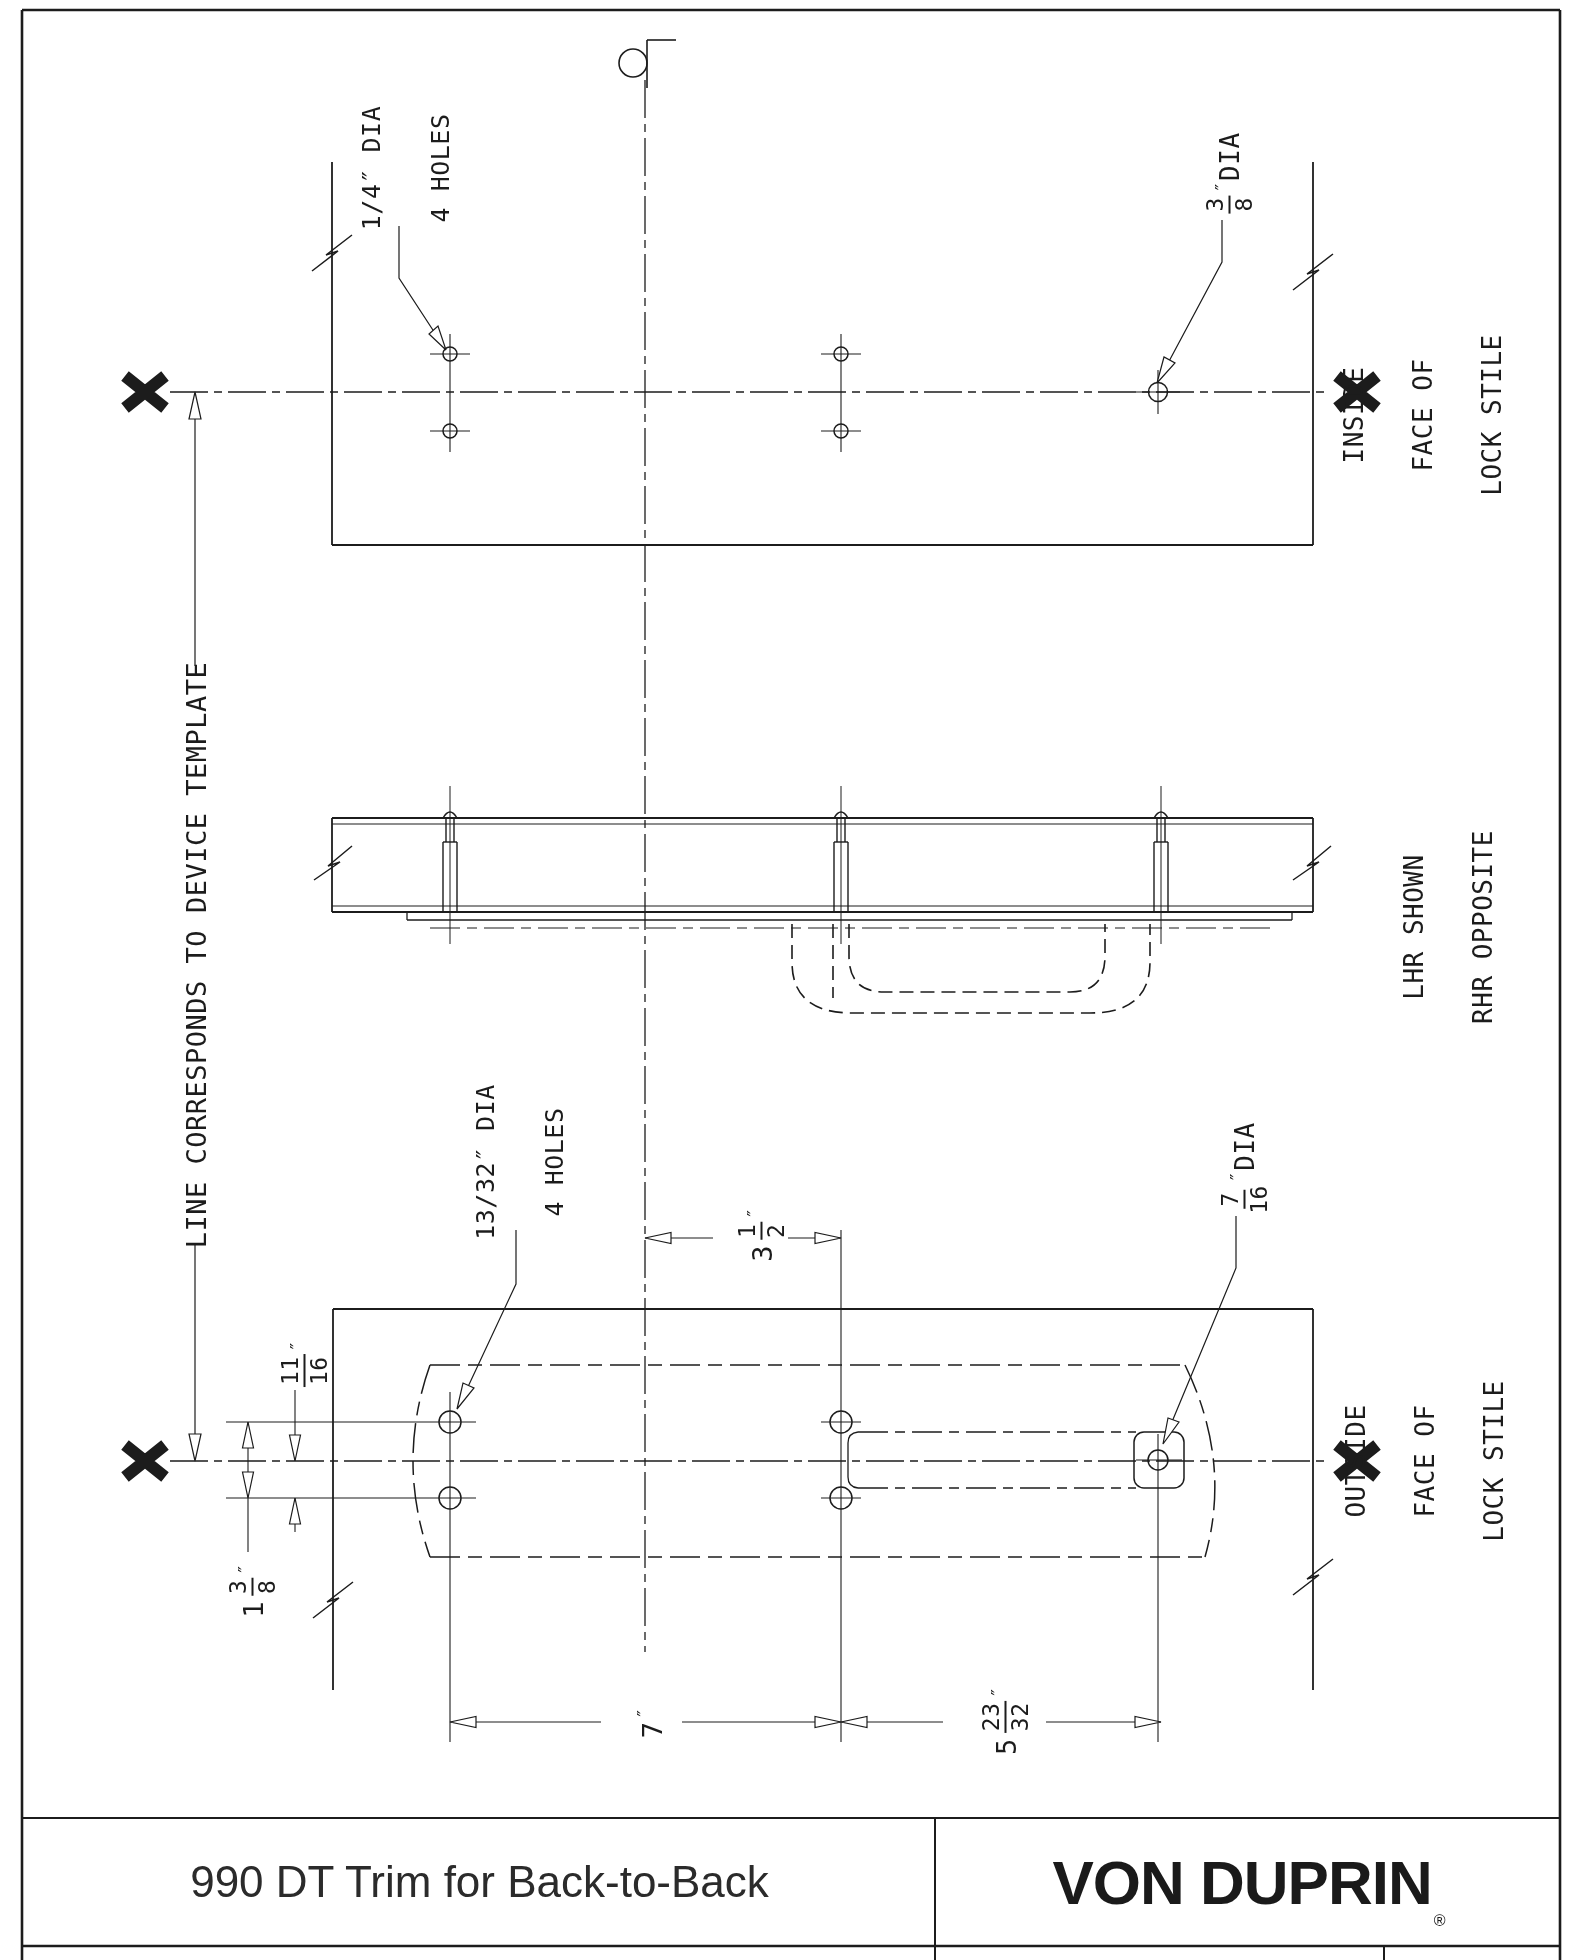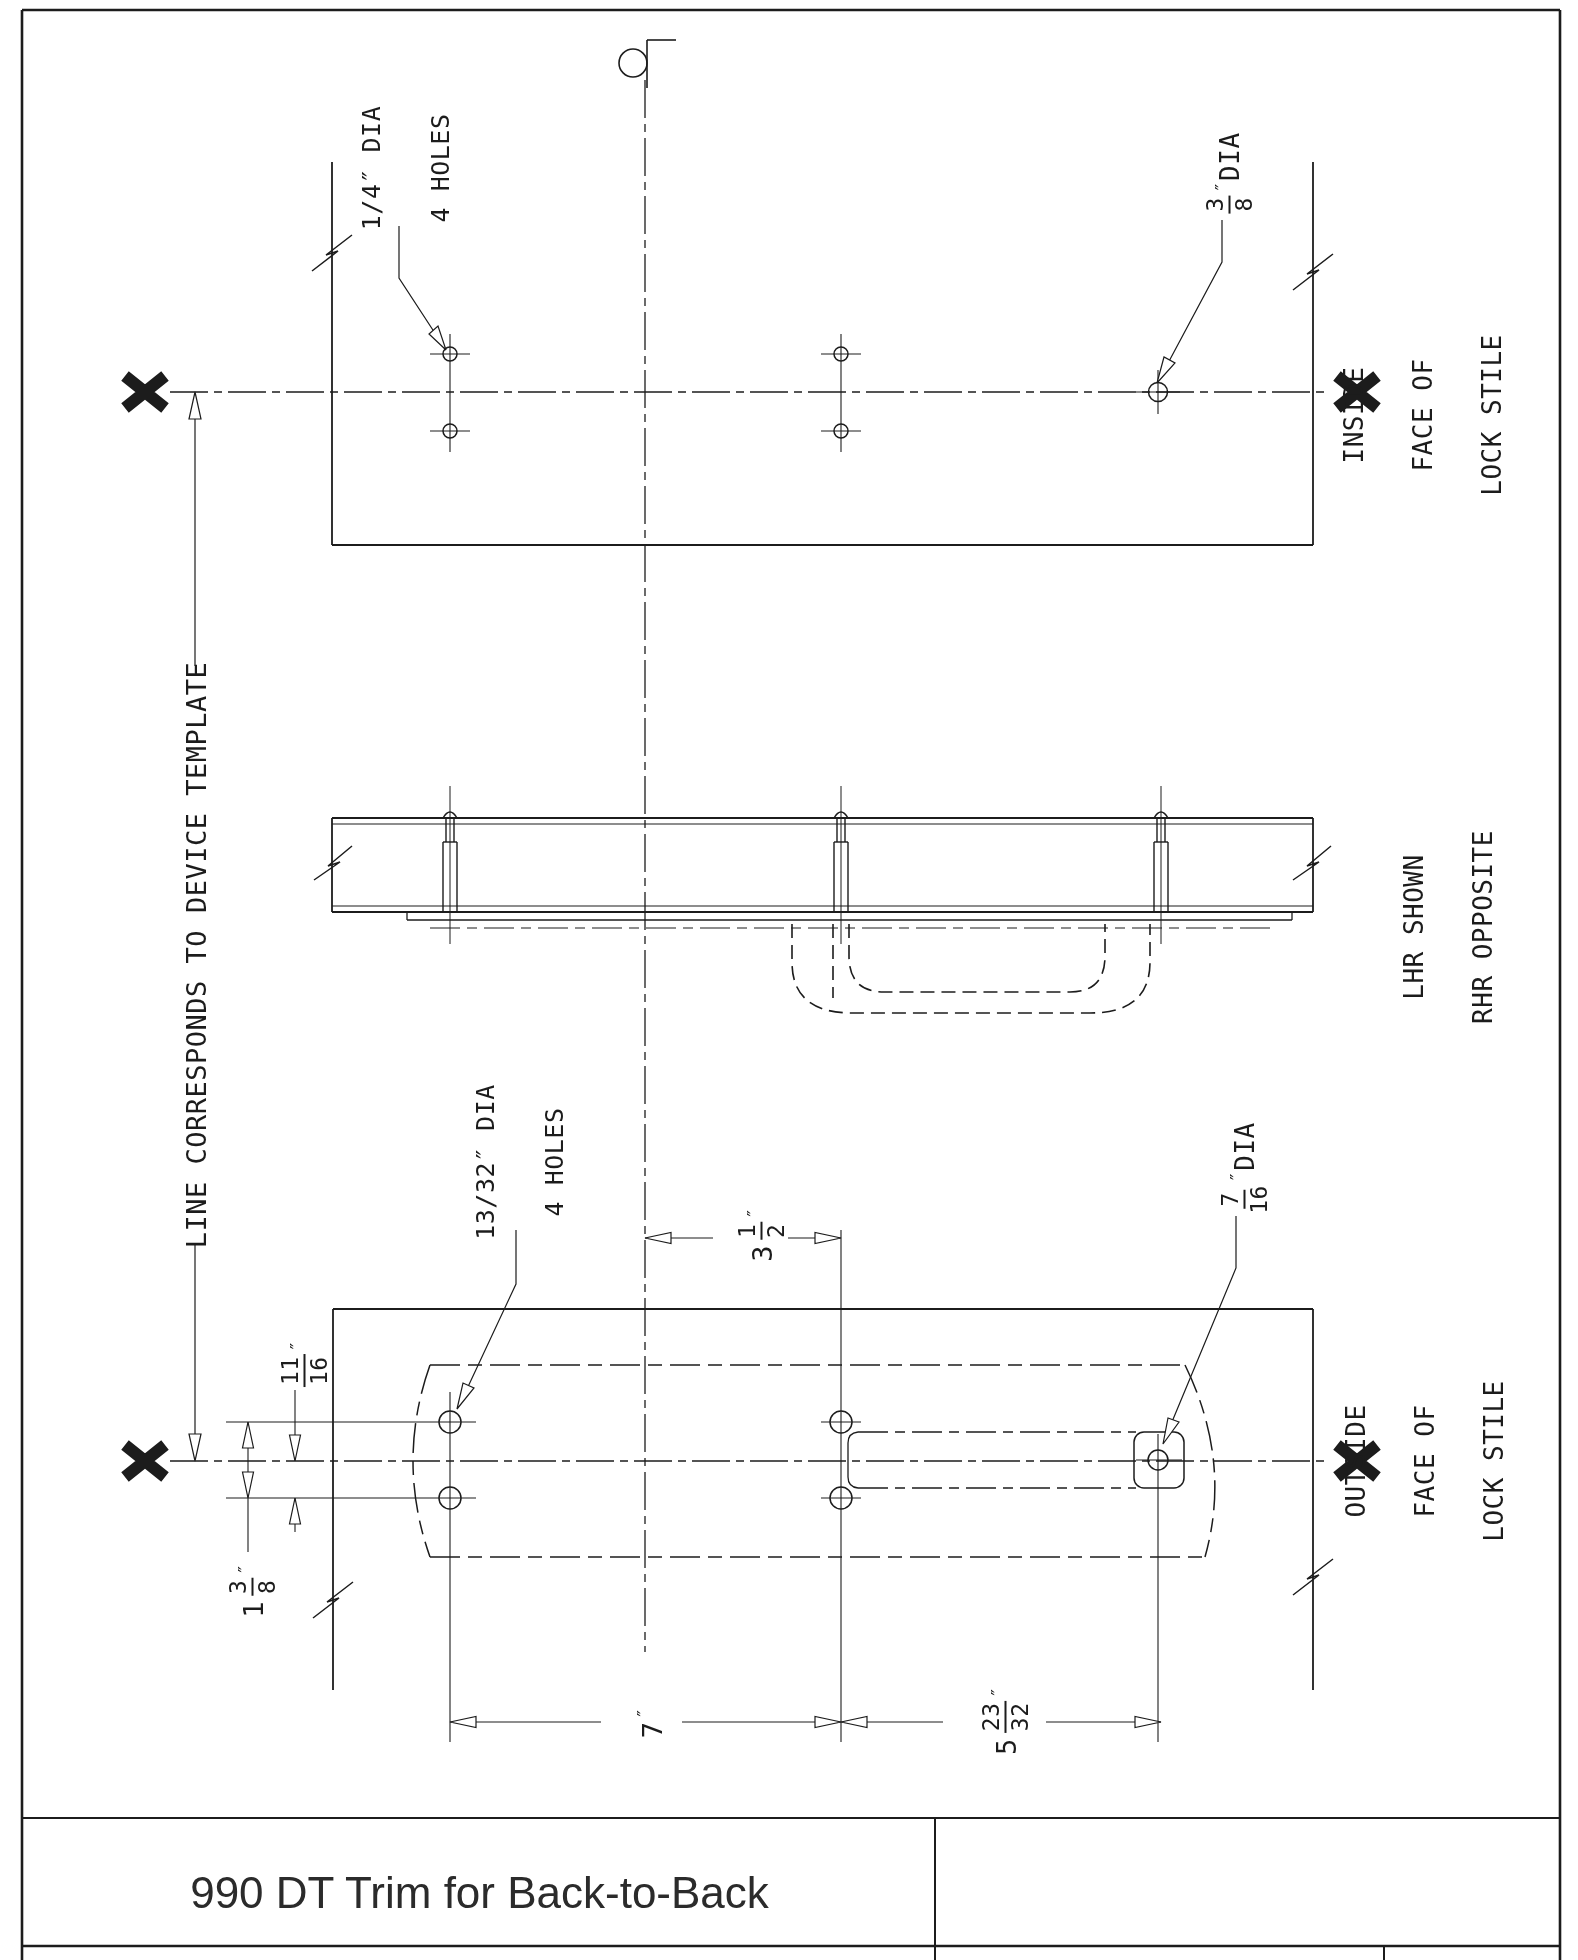--- a/index.html
+++ b/index.html
@@ -11,21 +11,21 @@
              color:#1c1c1c;white-space:pre;text-align:center;line-height:23px;font-size:26px;letter-spacing:.5px;}
   .cad-small{font-size:25px;}
   .dim-label{display:flex;flex-direction:row;align-items:center;gap:5px;line-height:1;}
   .whole{font-size:27px;}
   .frac{display:inline-flex;flex-direction:column;align-items:center;line-height:1;font-size:23px;}
   .frac .num{border-bottom:2px solid #1c1c1c;padding:0 2px 2px;}
   .frac .den{padding-top:2px;}
   .unit{font-size:17px;position:relative;top:-8px;letter-spacing:-2px;font-family:"DejaVu Sans","Liberation Sans",sans-serif;}
   .title-cell{position:absolute;left:24px;top:1820px;width:911px;height:124px;
               display:flex;flex-direction:column;justify-content:center;align-items:center;
-              font-family:"Liberation Sans","DejaVu Sans",sans-serif;font-size:44px;line-height:52px;color:#2b2b2b;margin-top:11px;}
+              font-family:"Liberation Sans","DejaVu Sans",sans-serif;font-size:44px;line-height:52px;color:#2b2b2b;}
   .logo-cell{position:absolute;left:935px;top:1820px;width:625px;height:124px;
              display:flex;justify-content:center;align-items:center;
              font-family:"Liberation Sans","DejaVu Sans",sans-serif;font-weight:900;
              font-size:62px;letter-spacing:-1px;color:#1a1a1a;}
   .logo-cell .reg{font-size:16px;font-weight:400;align-self:flex-end;position:relative;top:-14px;left:2px;}
 </style>
 </head>
 <body>
 
 <div class="page">
@@ -320,14 +320,18 @@
     <span class="whole">5</span>
     <span class="frac"><span class="num">23</span><span class="den">32</span></span>
     <span class="unit">″</span>
   </div>
 </div>
 
 <div class="title-cell">
   <div>990 DT Trim for Back-to-Back</div>
 </div>
 
+<div class="logo-cell">
+  <span>VON DUPRIN</span>
+  <span class="reg">®</span>
+</div>
 
 </div>
 
 </body></html>

